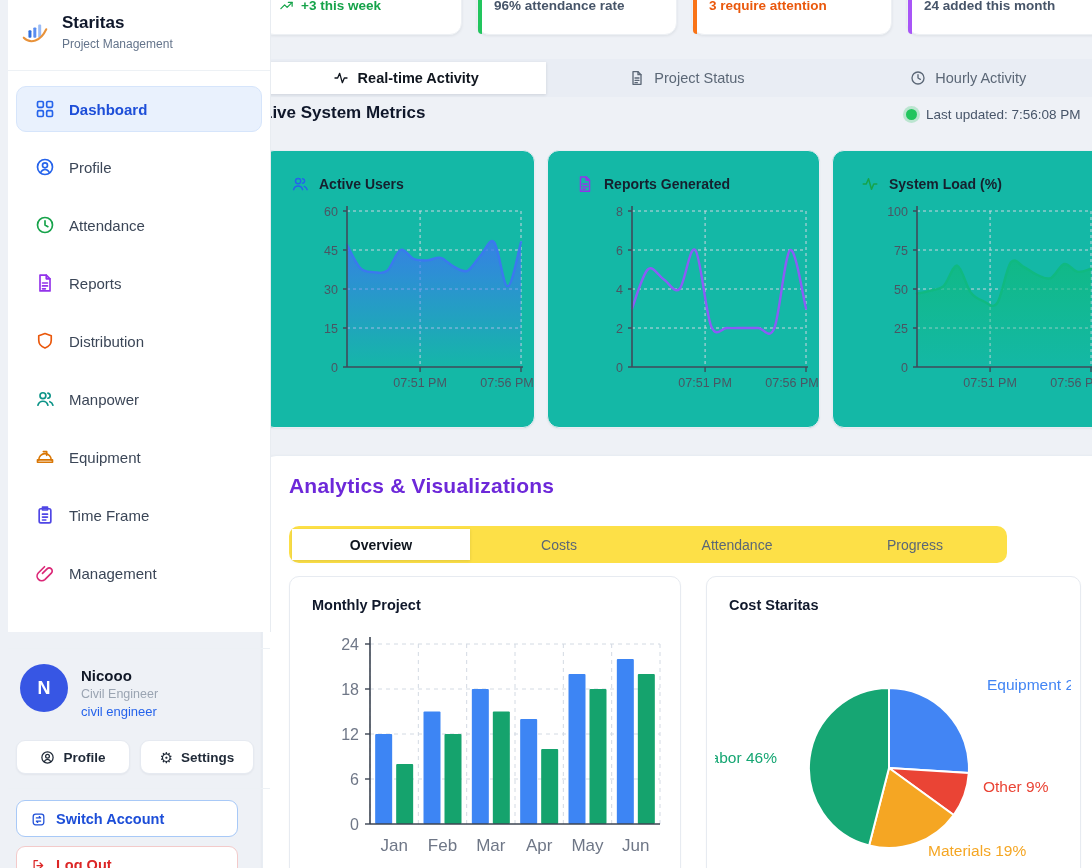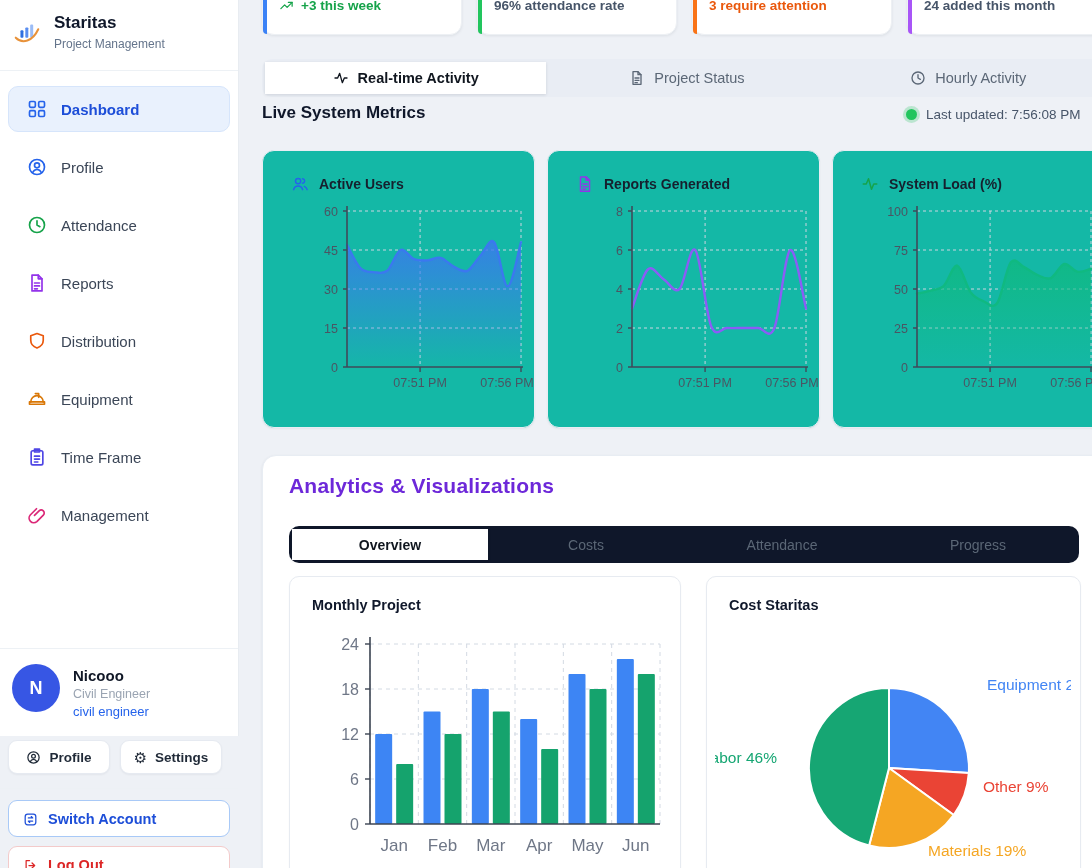--- a/index.html
+++ b/index.html
@@ -1,21 +1,21 @@
 <!DOCTYPE html>
 <html><head>
 <meta charset="utf-8">
 <style>
   html,body{margin:0;padding:0;width:1092px;height:868px;overflow:hidden;}
   body{position:relative;background:#eef1f6;font-family:"Liberation Sans","DejaVu Sans",sans-serif;color:#1f2937;}
   button{font-family:inherit;}
   .divider{position:absolute;left:0;right:0;border-top:1px solid #edf1f5;}
 
   
-  .sidebar{position:absolute;left:0;top:0;width:238px;height:736px;background:#fff;border-right:1px solid #e8ecf1;z-index:5;}
+  .sidebar{position:absolute;left:8px;top:0;width:238px;height:632px;background:#fff;border-right:1px solid #e8ecf1;z-index:5;padding-left:24px;}
   .brand{position:absolute;left:12px;top:12px;display:flex;gap:12px;align-items:flex-start;}
   .brand .logo{width:30px;height:30px;margin-top:6px;}
   .brand-name{font-size:17px;font-weight:700;color:#0f172a;line-height:1.25;}
   .brand-sub{font-size:12px;color:#64748b;margin-top:4px;}
   .d1{top:70px}.d2{top:648px}.d3{top:788px}
   nav{position:absolute;top:86px;left:8px;right:8px;}
   .nav-item{height:44px;display:flex;align-items:center;gap:14px;padding-left:18px;border-radius:10px;
             font-size:15px;color:#3b4657;font-weight:500;border:1px solid transparent;cursor:pointer;margin-bottom:12px;}
   .nav-item.active{background:#e9f1fd;border-color:#d6e5fb;color:#1d4ed8;font-weight:600;}
   .nav-item .icon{width:20px;height:20px;display:flex;}
@@ -40,21 +40,21 @@
   
   .stat-card{position:absolute;top:-63px;height:96px;width:198px;background:#fff;border-radius:12px;border:1px solid #edf0f4;
              box-shadow:0 1px 3px rgba(16,24,40,.08);}
   .stat-card .accent{position:absolute;left:0;top:0;bottom:0;width:4px;border-radius:12px 0 0 12px;}
   .stat-label{position:absolute;left:16px;bottom:21px;display:flex;align-items:center;gap:7px;font-size:13.5px;font-weight:600;white-space:nowrap;}
   .stat-label svg{width:15px;height:15px;}
 
   
   .tabbar{display:flex;background:#e9edf4;border-radius:10px;padding:3px;position:absolute;box-sizing:border-box;}
   #activity-tabs{left:262px;top:59px;width:850px;height:38px;}
-  #analytics-tabs{left:26px;top:70px;width:790px;height:37px;background:#0f172a;}
+  #analytics-tabs{left:26px;top:70px;width:718px;height:37px;background:#fde047;}
   .tab{flex:1;display:flex;align-items:center;justify-content:center;gap:9px;font-size:14.5px;color:#5b6776;
        border-radius:0;cursor:pointer;font-weight:500;white-space:nowrap;}
   #analytics-tabs .tab{font-size:14px;}
   .tab.active{background:#fff;color:#10161f;font-weight:600;box-shadow:0 1px 3px rgba(16,24,40,.12);}
   .tab svg{width:16px;height:16px;}
 
   
   .metrics-title{position:absolute;left:262px;top:103px;margin:0;font-size:17px;font-weight:700;color:#0f172a;}
   .updated{position:absolute;left:906px;top:107px;display:flex;align-items:center;gap:9px;white-space:nowrap;
            font-size:13.5px;color:#475569;}
@@ -140,20 +140,31 @@
           </span>
           <span>Reports</span>
         </div>
         <div class="nav-item">
           <span class="icon" style="color: rgb(234, 88, 12);">
             <svg viewBox="0 0 24 24" fill="none" stroke="currentColor" stroke-width="2" stroke-linecap="round" stroke-linejoin="round" width="100%" height="100%">
               <path d="M12 3l7.5 2.8v5.4c0 4.6-3.2 7.8-7.5 9.3-4.3-1.5-7.5-4.7-7.5-9.3V5.8z"></path>
             </svg>
           </span>
           <span>Distribution</span>
+        </div>
+        <div class="nav-item">
+          <span class="icon" style="color: rgb(13, 148, 136);">
+            <svg viewBox="0 0 24 24" fill="none" stroke="currentColor" stroke-width="2" stroke-linecap="round" stroke-linejoin="round" width="100%" height="100%">
+              <circle cx="9.5" cy="8" r="3.5"></circle>
+              <path d="M3.5 19.5c.9-3.2 3.1-4.8 6-4.8s5.1 1.6 6 4.8"></path>
+              <path d="M15.5 4.9c1.6.4 2.7 1.6 2.7 3.1s-1.1 2.7-2.7 3.1"></path>
+              <path d="M17.8 15.2c1.9.7 3.1 2.1 3.7 4.3"></path>
+            </svg>
+          </span>
+          <span>Manpower</span>
         </div>
         <div class="nav-item">
           <span class="icon" style="color: rgb(217, 119, 6);">
             <svg viewBox="0 0 24 24" fill="none" stroke="currentColor" stroke-width="2" stroke-linecap="round" stroke-linejoin="round" width="100%" height="100%">
               <path d="M4.5 15.5a7.5 7.5 0 0 1 15 0"></path>
               <path d="M3 15.5h18v2.8H3z"></path>
               <path d="M10 5.5h4V10"></path>
             </svg>
           </span>
           <span>Equipment</span>

